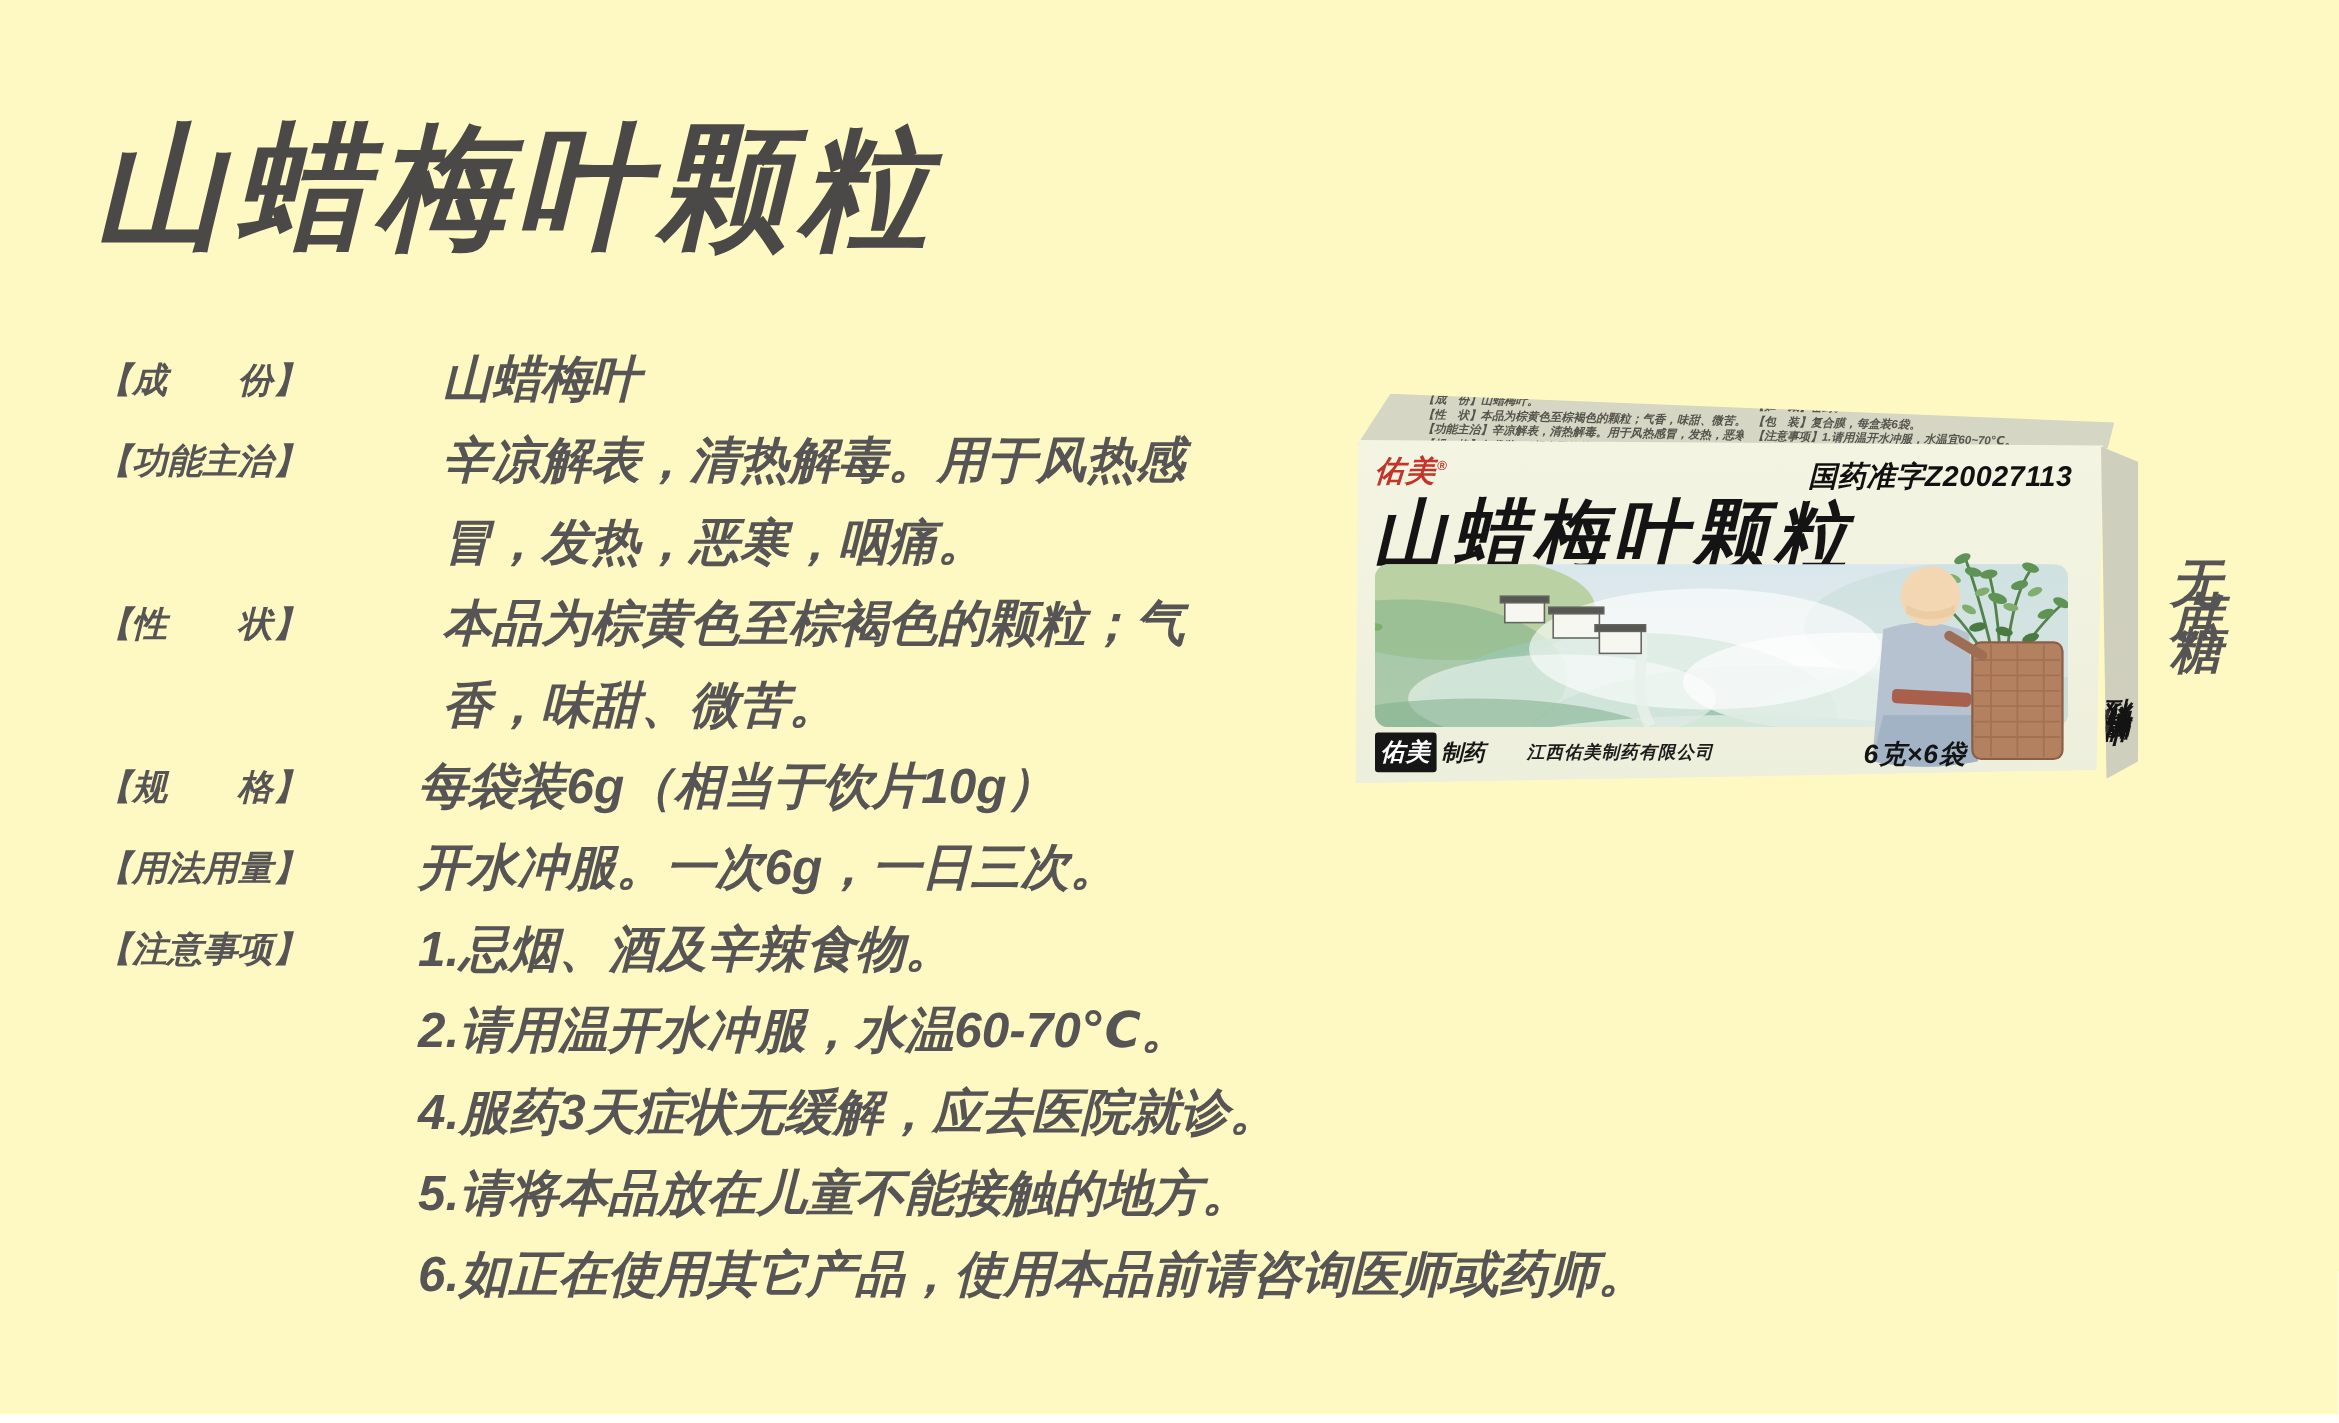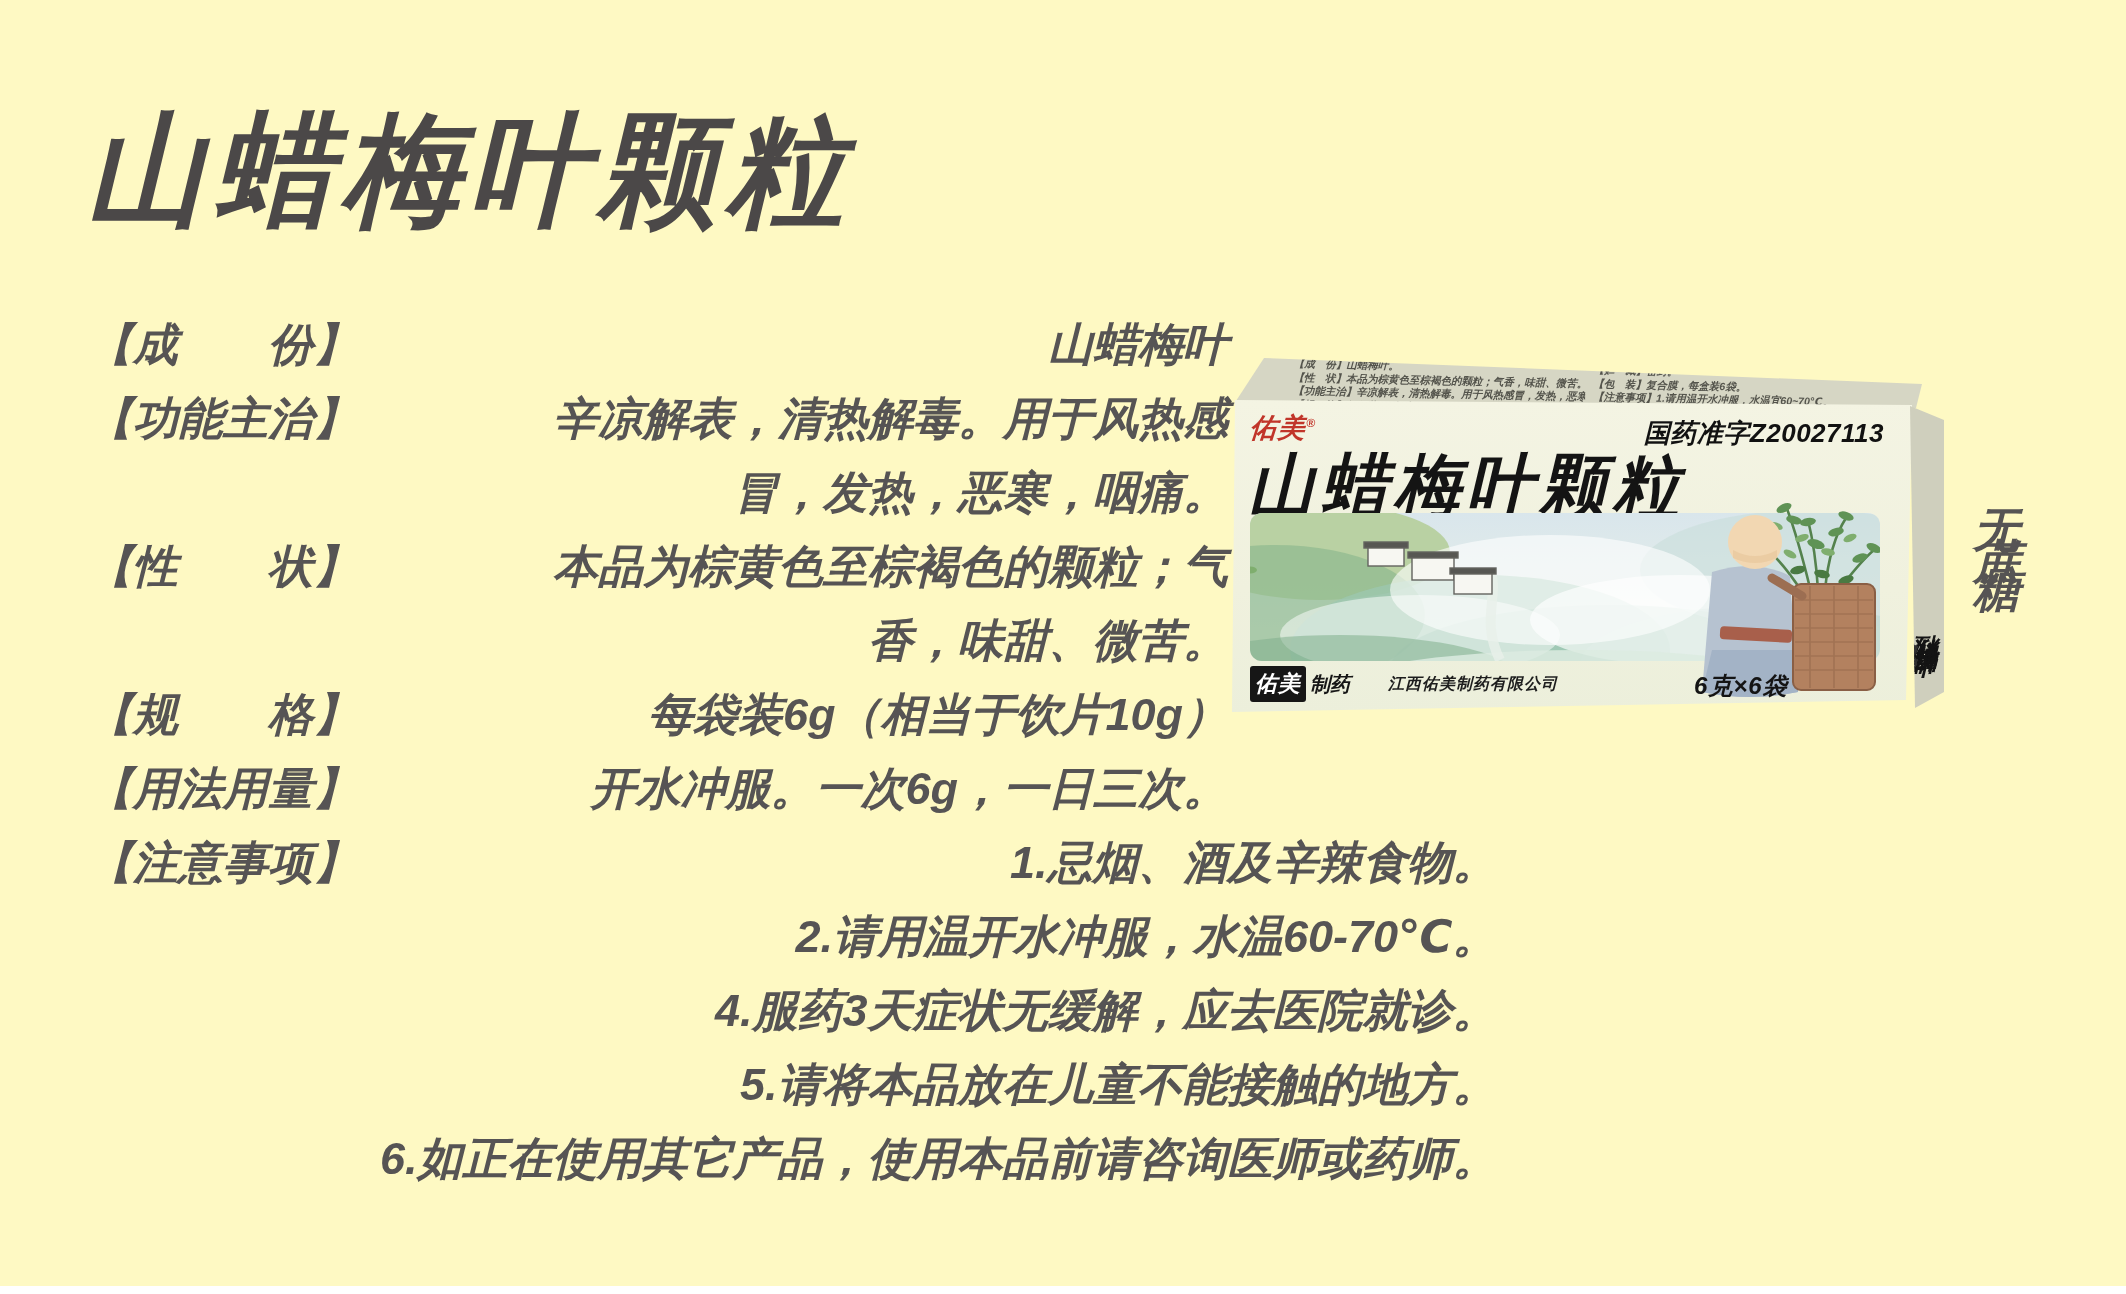--- a/index.html
+++ b/index.html
@@ -10,23 +10,23 @@
   
   .page-title{
     position:absolute;left:86px;top:92px;margin:0;
     font-size:118px;font-weight:900;letter-spacing:10px;color:#4b4848;
     transform:scaleY(1.04);
   }
   
   .info-list{position:absolute;left:88px;top:308px;width:1140px;}
   .info-row{display:flex;align-items:flex-start;}
   .info-label{
-    flex:0 0 292px;font-size:45px;font-weight:700;line-height:74px;color:#565454;white-space:nowrap;
-  }
-  .info-content{flex:1;text-align:right;}
+    flex:0 0 292px;font-size:32px;font-weight:700;line-height:74px;color:#565454;white-space:nowrap;
+  }
+  .info-content{flex:1;}
   .info-row:nth-child(-n+3) .info-content{padding-left:22px;}
   .info-line{font-size:45px;font-weight:700;line-height:74px;color:#565454;white-space:nowrap;}
   
   .box{position:absolute;left:1222px;top:356px;width:722px;height:362px;}
   .box-flap{
     position:absolute;left:0;top:0;width:710px;height:52px;background:#d6d6c4;
     clip-path:polygon(42px 2px,700px 28px,694px 52px,12px 48px);
   }
   .flap-cols{position:absolute;left:0;top:0;width:100%;transform:rotate(1.2deg);opacity:.85;}
   .flap-col{position:absolute;top:7px;font-size:10.5px;line-height:1.3;color:#3e3e38;font-weight:700;}

